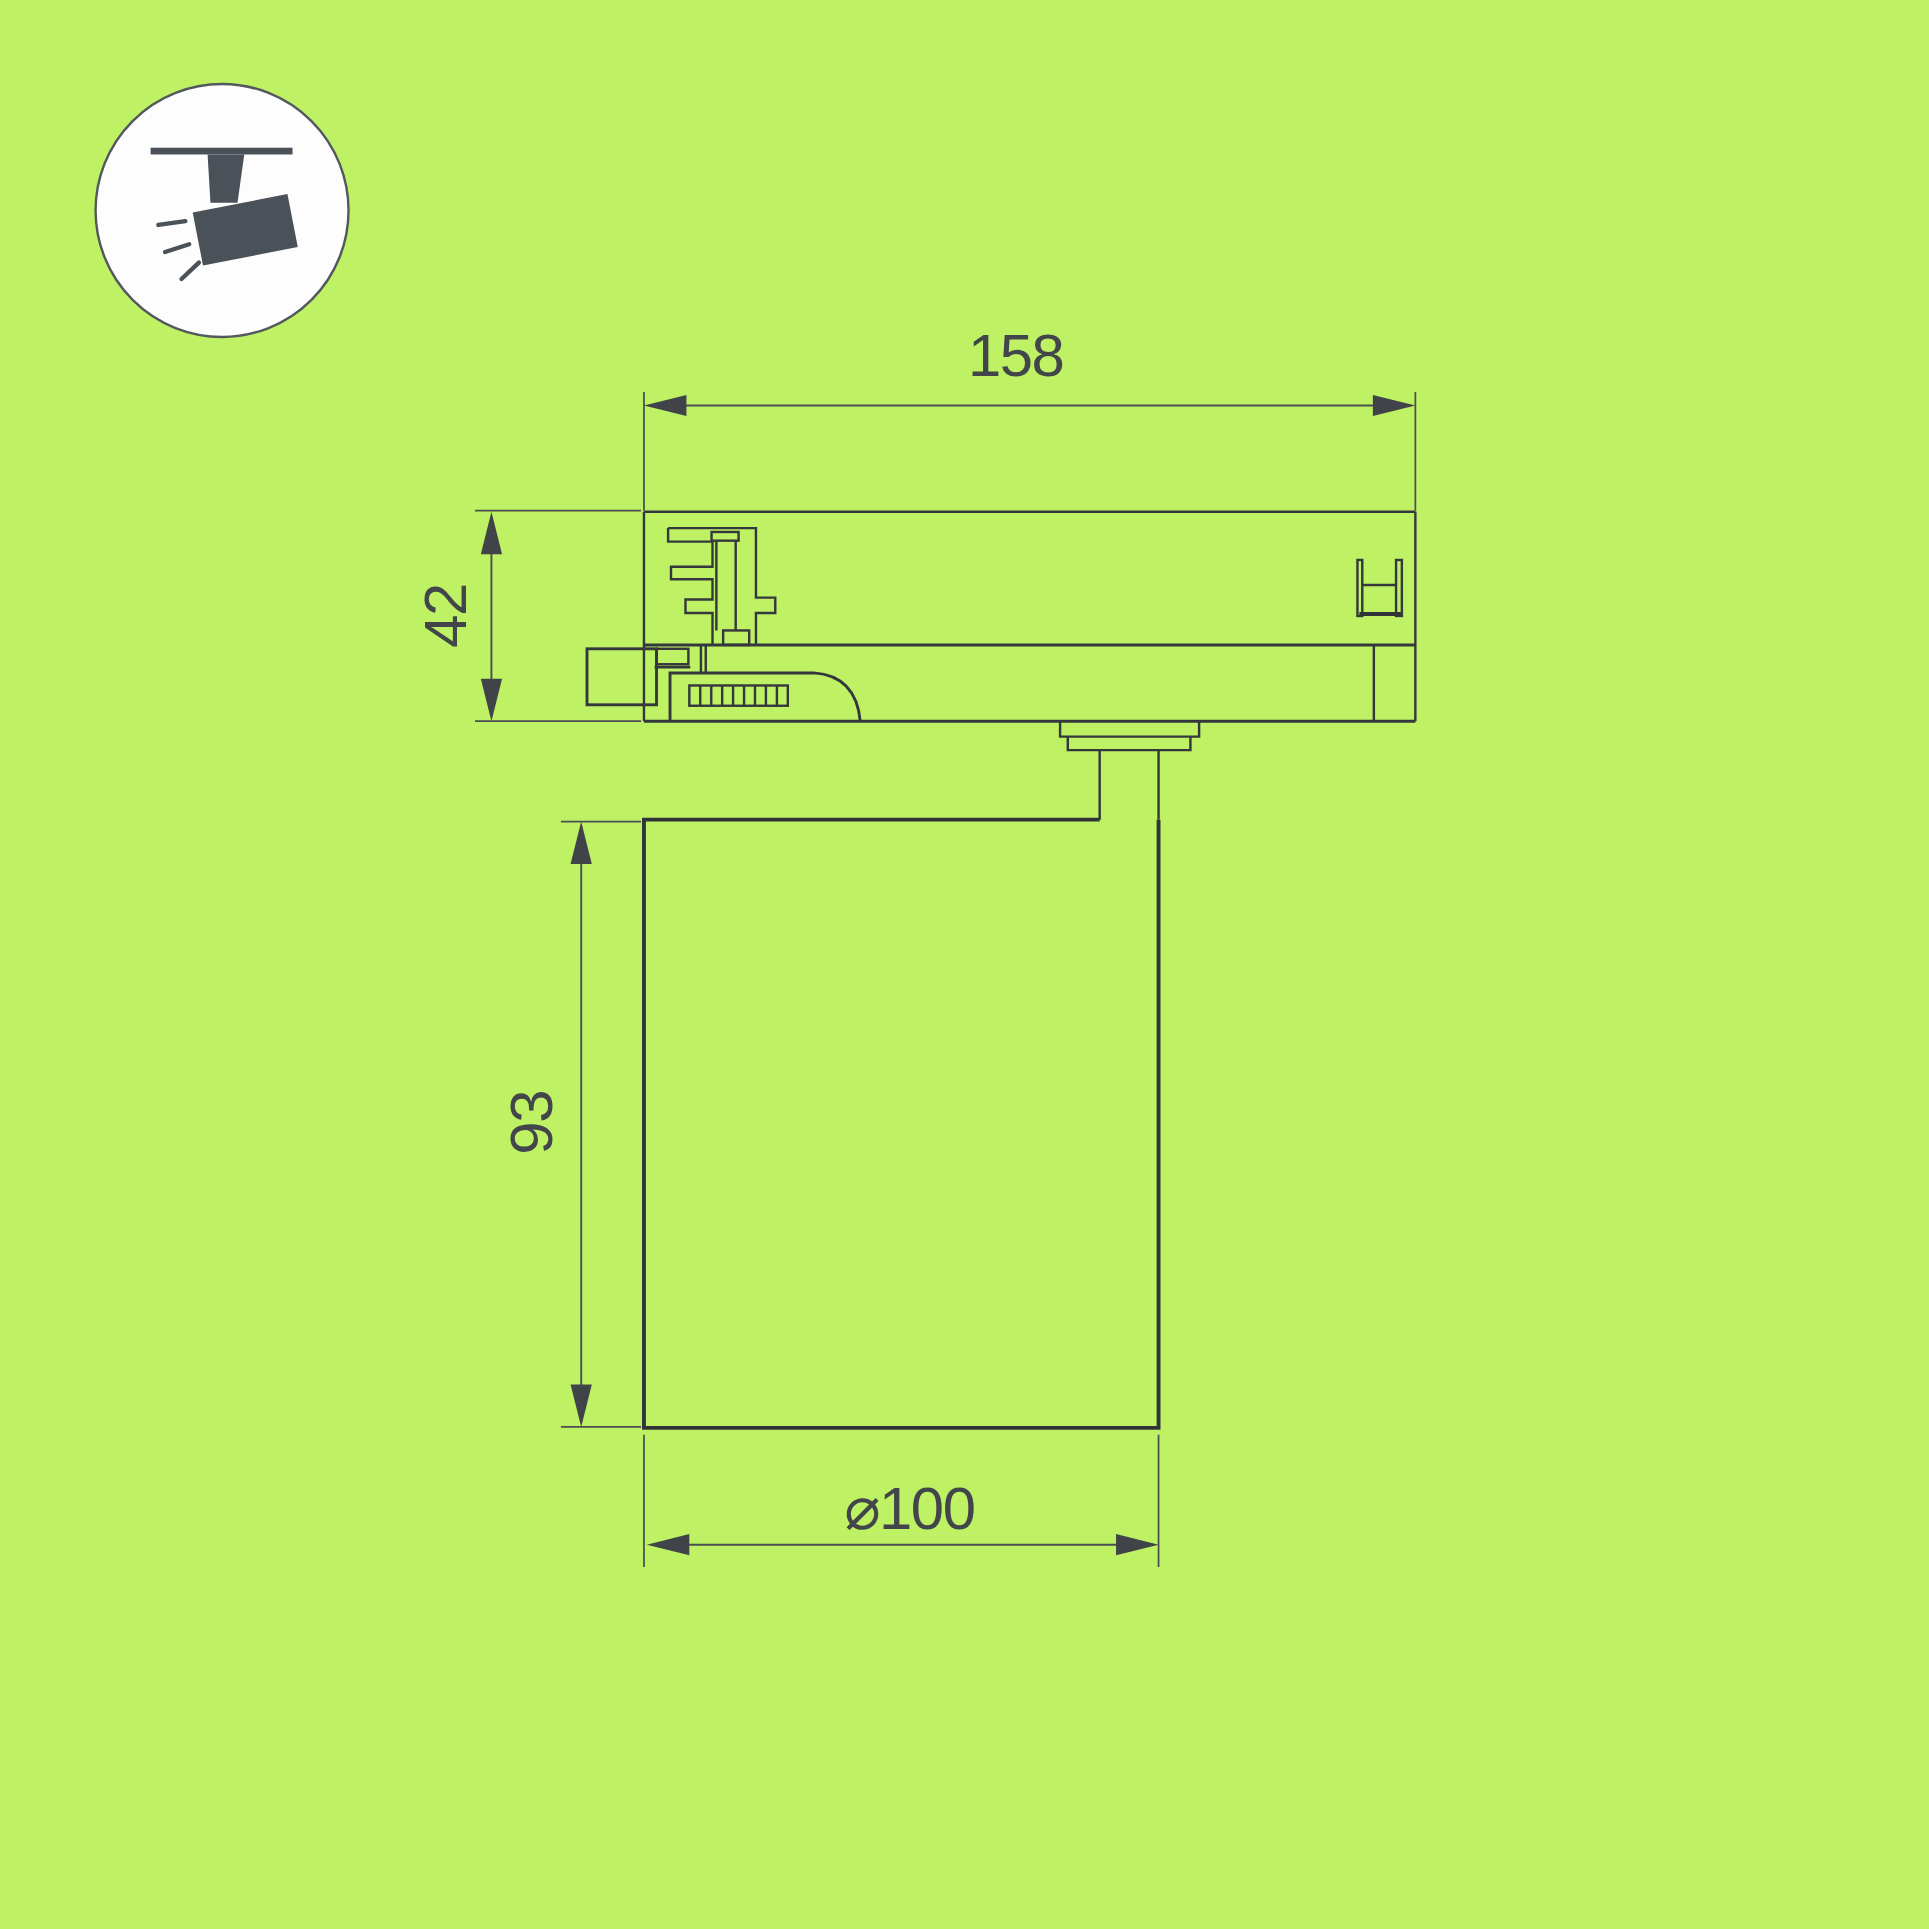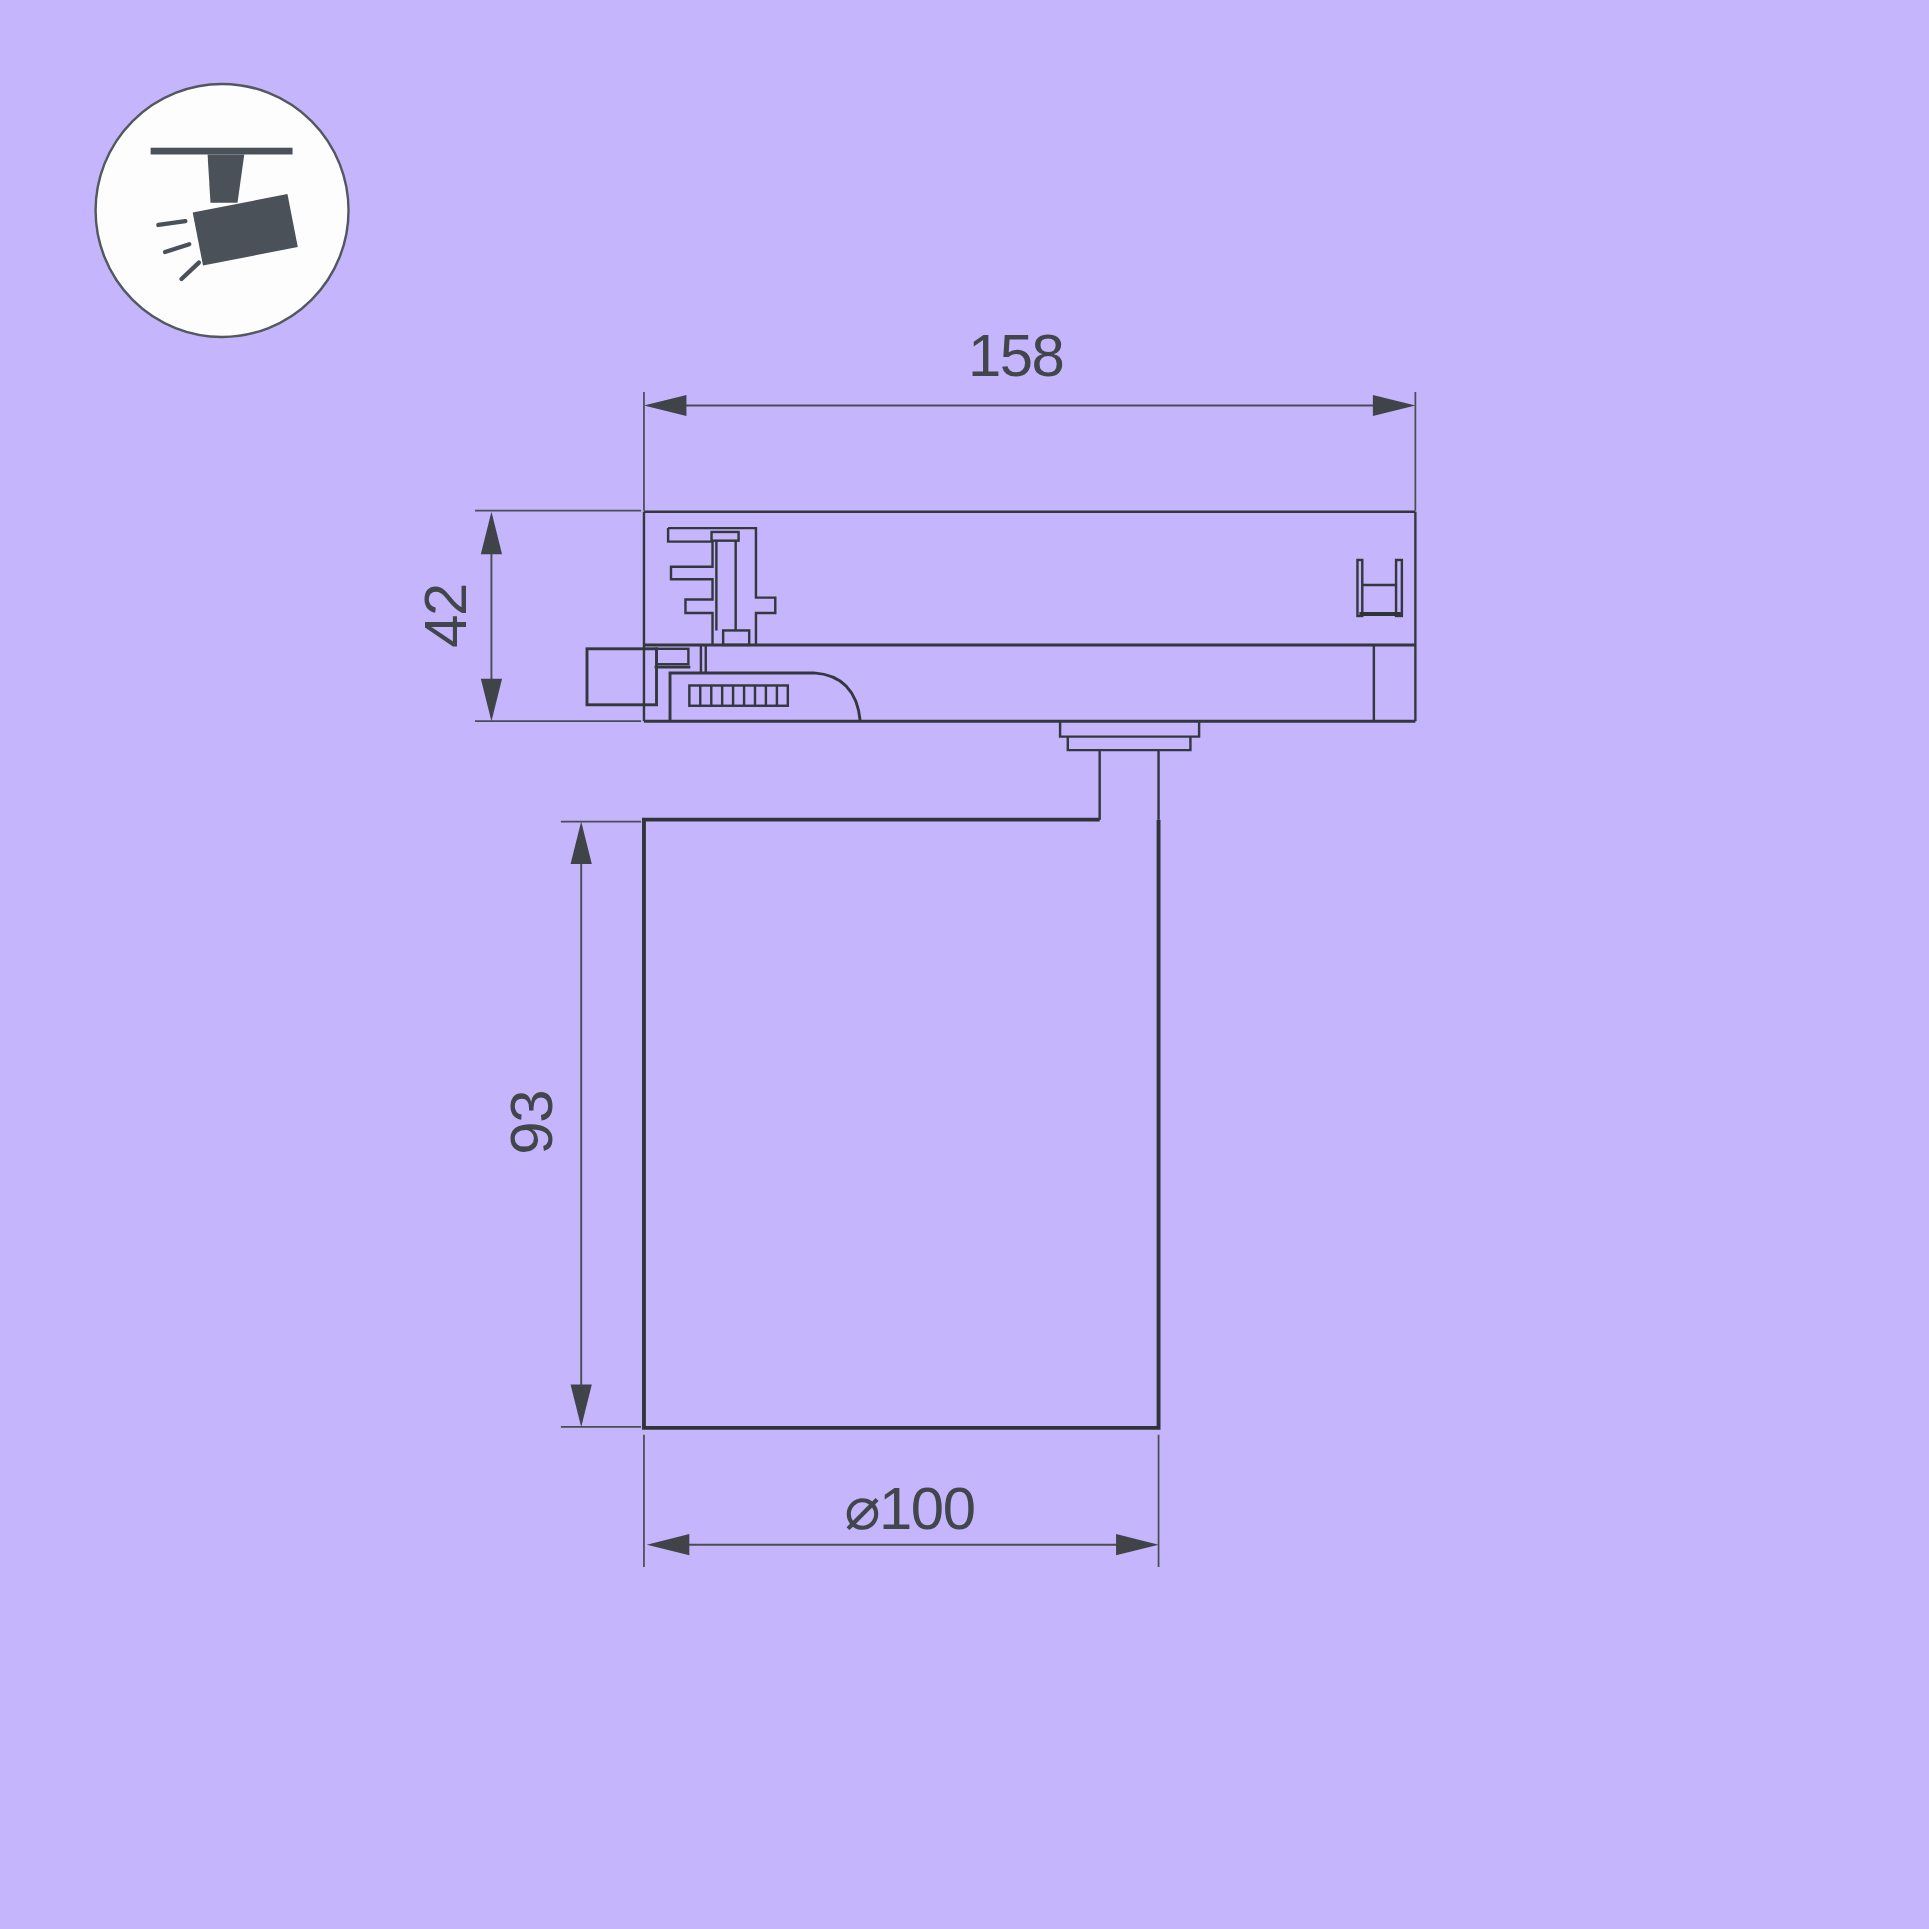--- a/index.html
+++ b/index.html
@@ -1,19 +1,19 @@
 <!DOCTYPE html>
 <html><head>
 <meta charset="utf-8">
 <style>
   html,body{margin:0;padding:0;background:#ffffff;}
   .stage{
     position:relative;
     width:1929px;height:1929px;
-    background:#c4b5fd;
+    background:#bef264;
     font-family:"Liberation Sans","DejaVu Sans",sans-serif;
     overflow:hidden;
   }
   svg.drawing{position:absolute;left:0;top:0;width:1929px;height:1929px;display:block;}
 
   
   .outline   {stroke:#34383d;stroke-width:2.5;fill:none;}
   .outline-b {stroke:#303439;stroke-width:4;fill:none;}
   .outline-m {stroke:#34383d;stroke-width:3;fill:none;}
   .thin      {stroke:#4a4e53;stroke-width:1.8;fill:none;}

